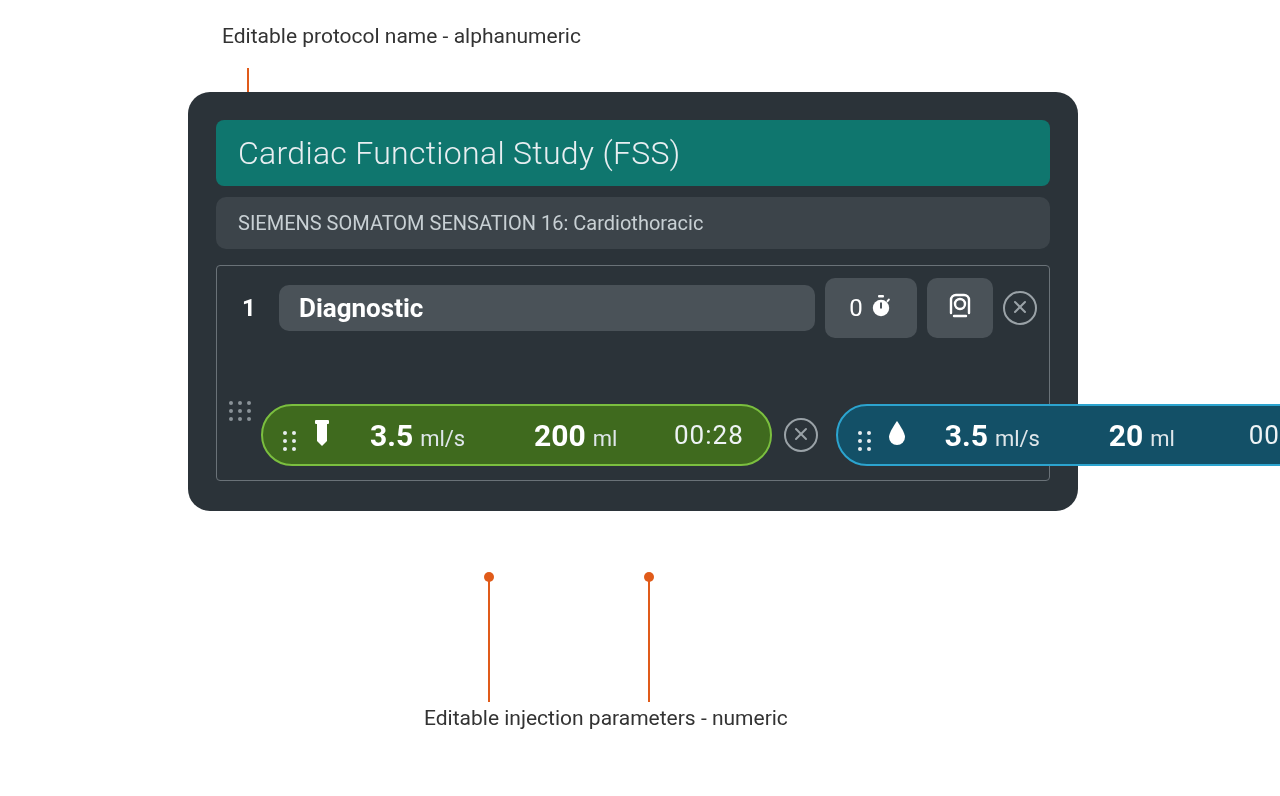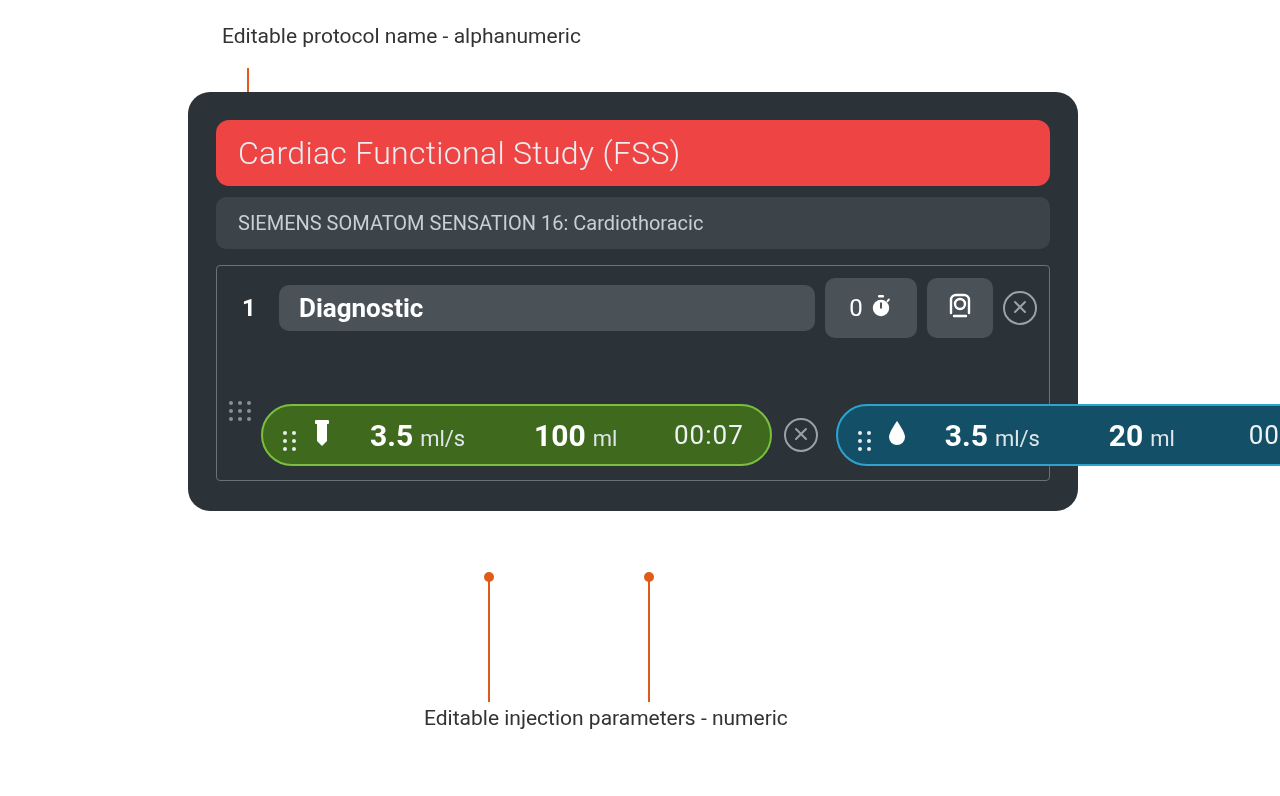--- a/index.html
+++ b/index.html
@@ -30,22 +30,22 @@
   }
   .panel {
     position: absolute;
     top: 92px; left: 188px;
     width: 890px;
     background: #2b3339;
     border-radius: 22px;
     padding: 28px 28px 30px 28px;
   }
   .protocol-name {
-    background: #ef4444;
-    border-radius: 13px;
+    background: #0f766e;
+    border-radius: 8px;
     padding: 14px 22px;
     color: #e8eef1;
     font-size: 32px;
     font-weight: 300;
     letter-spacing: 0.3px;
   }
   .scanner-row {
     margin-top: 11px;
     background: #3c444a;
     border-radius: 10px;
@@ -240,24 +240,24 @@
                   <rect x="3" y="1" width="14" height="4" rx="1"></rect>
                   <rect x="5" y="5" width="10" height="17"></rect>
                   <polygon points="5,22 15,22 10,27"></polygon>
                 </svg>
             </span>
             <span class="param-group param-rate">
               <span class="param-num">3.5</span>
               <span class="param-unit">ml/s</span>
             </span>
             <span class="param-group param-vol">
-              <span class="param-num">100</span>
+              <span class="param-num">200</span>
               <span class="param-unit">ml</span>
             </span>
-            <span class="param-time">00:07</span>
+            <span class="param-time">00:28</span>
           </div>
           <div class="close-circle">
             <span>
               <svg viewBox="0 0 14 14" stroke="currentColor" stroke-width="2" stroke-linecap="round">
                   <line x1="2" y1="2" x2="12" y2="12"></line>
                   <line x1="12" y1="2" x2="2" y2="12"></line>
                 </svg>
             </span>
           </div>
         </div>

